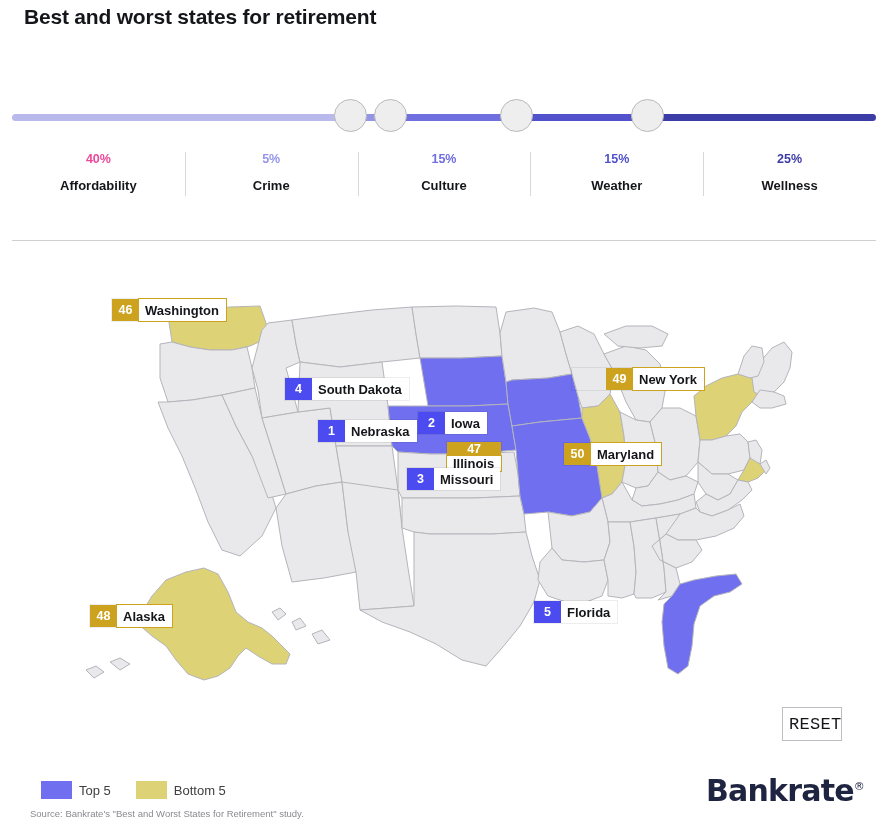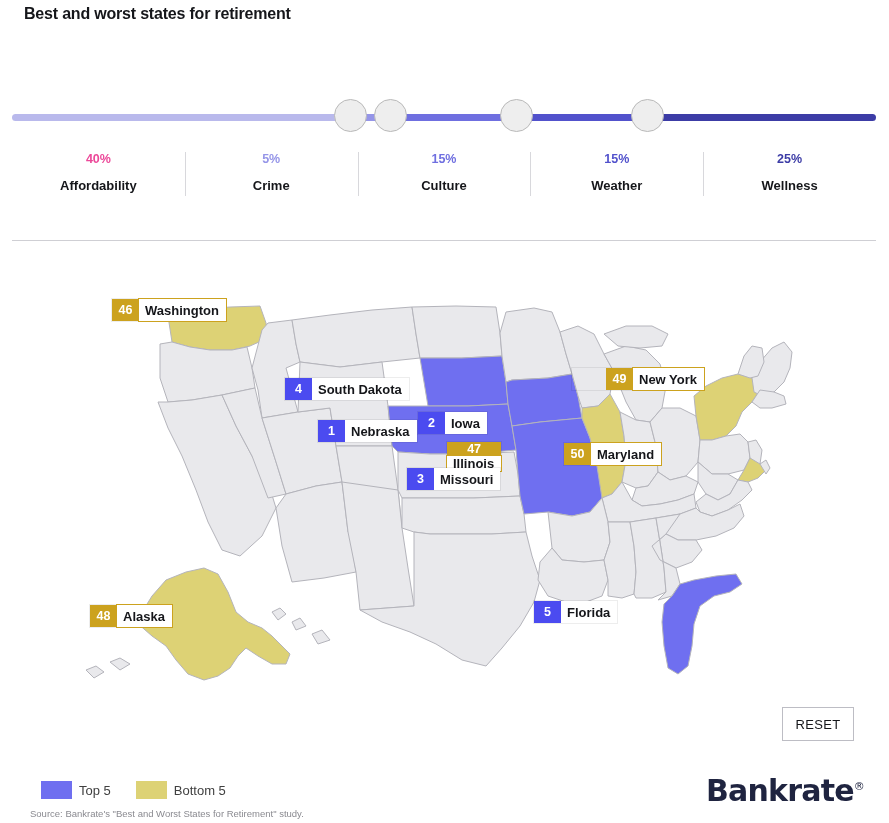--- a/index.html
+++ b/index.html
@@ -6,21 +6,21 @@
   body{
     width:889px;height:823px;background:#ffffff;overflow:hidden;
     font-family:"Liberation Sans","DejaVu Sans",sans-serif;
     color:#15161a;position:relative;
   }
   .wrap{position:absolute;inset:0;}
 
   
   .title{
     position:absolute;left:24px;top:5px;width:820px;
-    font-size:16px;font-weight:bold;letter-spacing:-0.2px;color:#15161a;
+    font-size:21px;font-weight:bold;letter-spacing:-0.2px;color:#15161a;
   }
   .subtitle{
     position:absolute;left:24px;top:40px;width:824px;
     font-size:13.5px;line-height:21px;color:#2b2c31;font-weight:normal;
   }
 
   
   .slider{position:absolute;left:0;top:95px;width:889px;height:60px;}
   .track{position:absolute;left:12px;top:19px;width:864px;height:7px;border-radius:4px;overflow:hidden;display:flex;}
   .seg{height:7px;}
@@ -60,23 +60,23 @@
   }
   .lbl .nm{
     display:flex;align-items:center;background:#ffffff;padding:0 7px 0 6px;color:#15161a;
   }
   .lbl.t .rank{background:#4b4bf0;}
   .lbl.b .rank{background:#cca21e;}
   .lbl.b .nm{box-shadow:0 0 0 1px #cca21e;}
 
   
   .reset{
-    position:absolute;left:782px;top:707px;width:72px;height:34px;
+    position:absolute;left:782px;top:707px;width:60px;height:34px;
     background:#ffffff;border:1px solid #bdbdc4;color:#15161a;
-    font-size:13px;font-family:Liberation Sans, sans-serif;
+    font-size:17px;font-family:Liberation Mono, monospace;
     cursor:pointer;letter-spacing:0.3px;
   }
 
   
   .legend{position:absolute;left:41px;top:781px;height:18px;display:flex;align-items:center;}
   .swatch{width:31px;height:18px;display:inline-block;}
   .legtxt{font-size:13px;color:#404040;margin-left:7px;margin-right:25px;}
   .logo{
     position:absolute;right:25px;top:773px;
     font-size:30px;font-weight:bold;color:#1f2440;letter-spacing:-0.8px;

